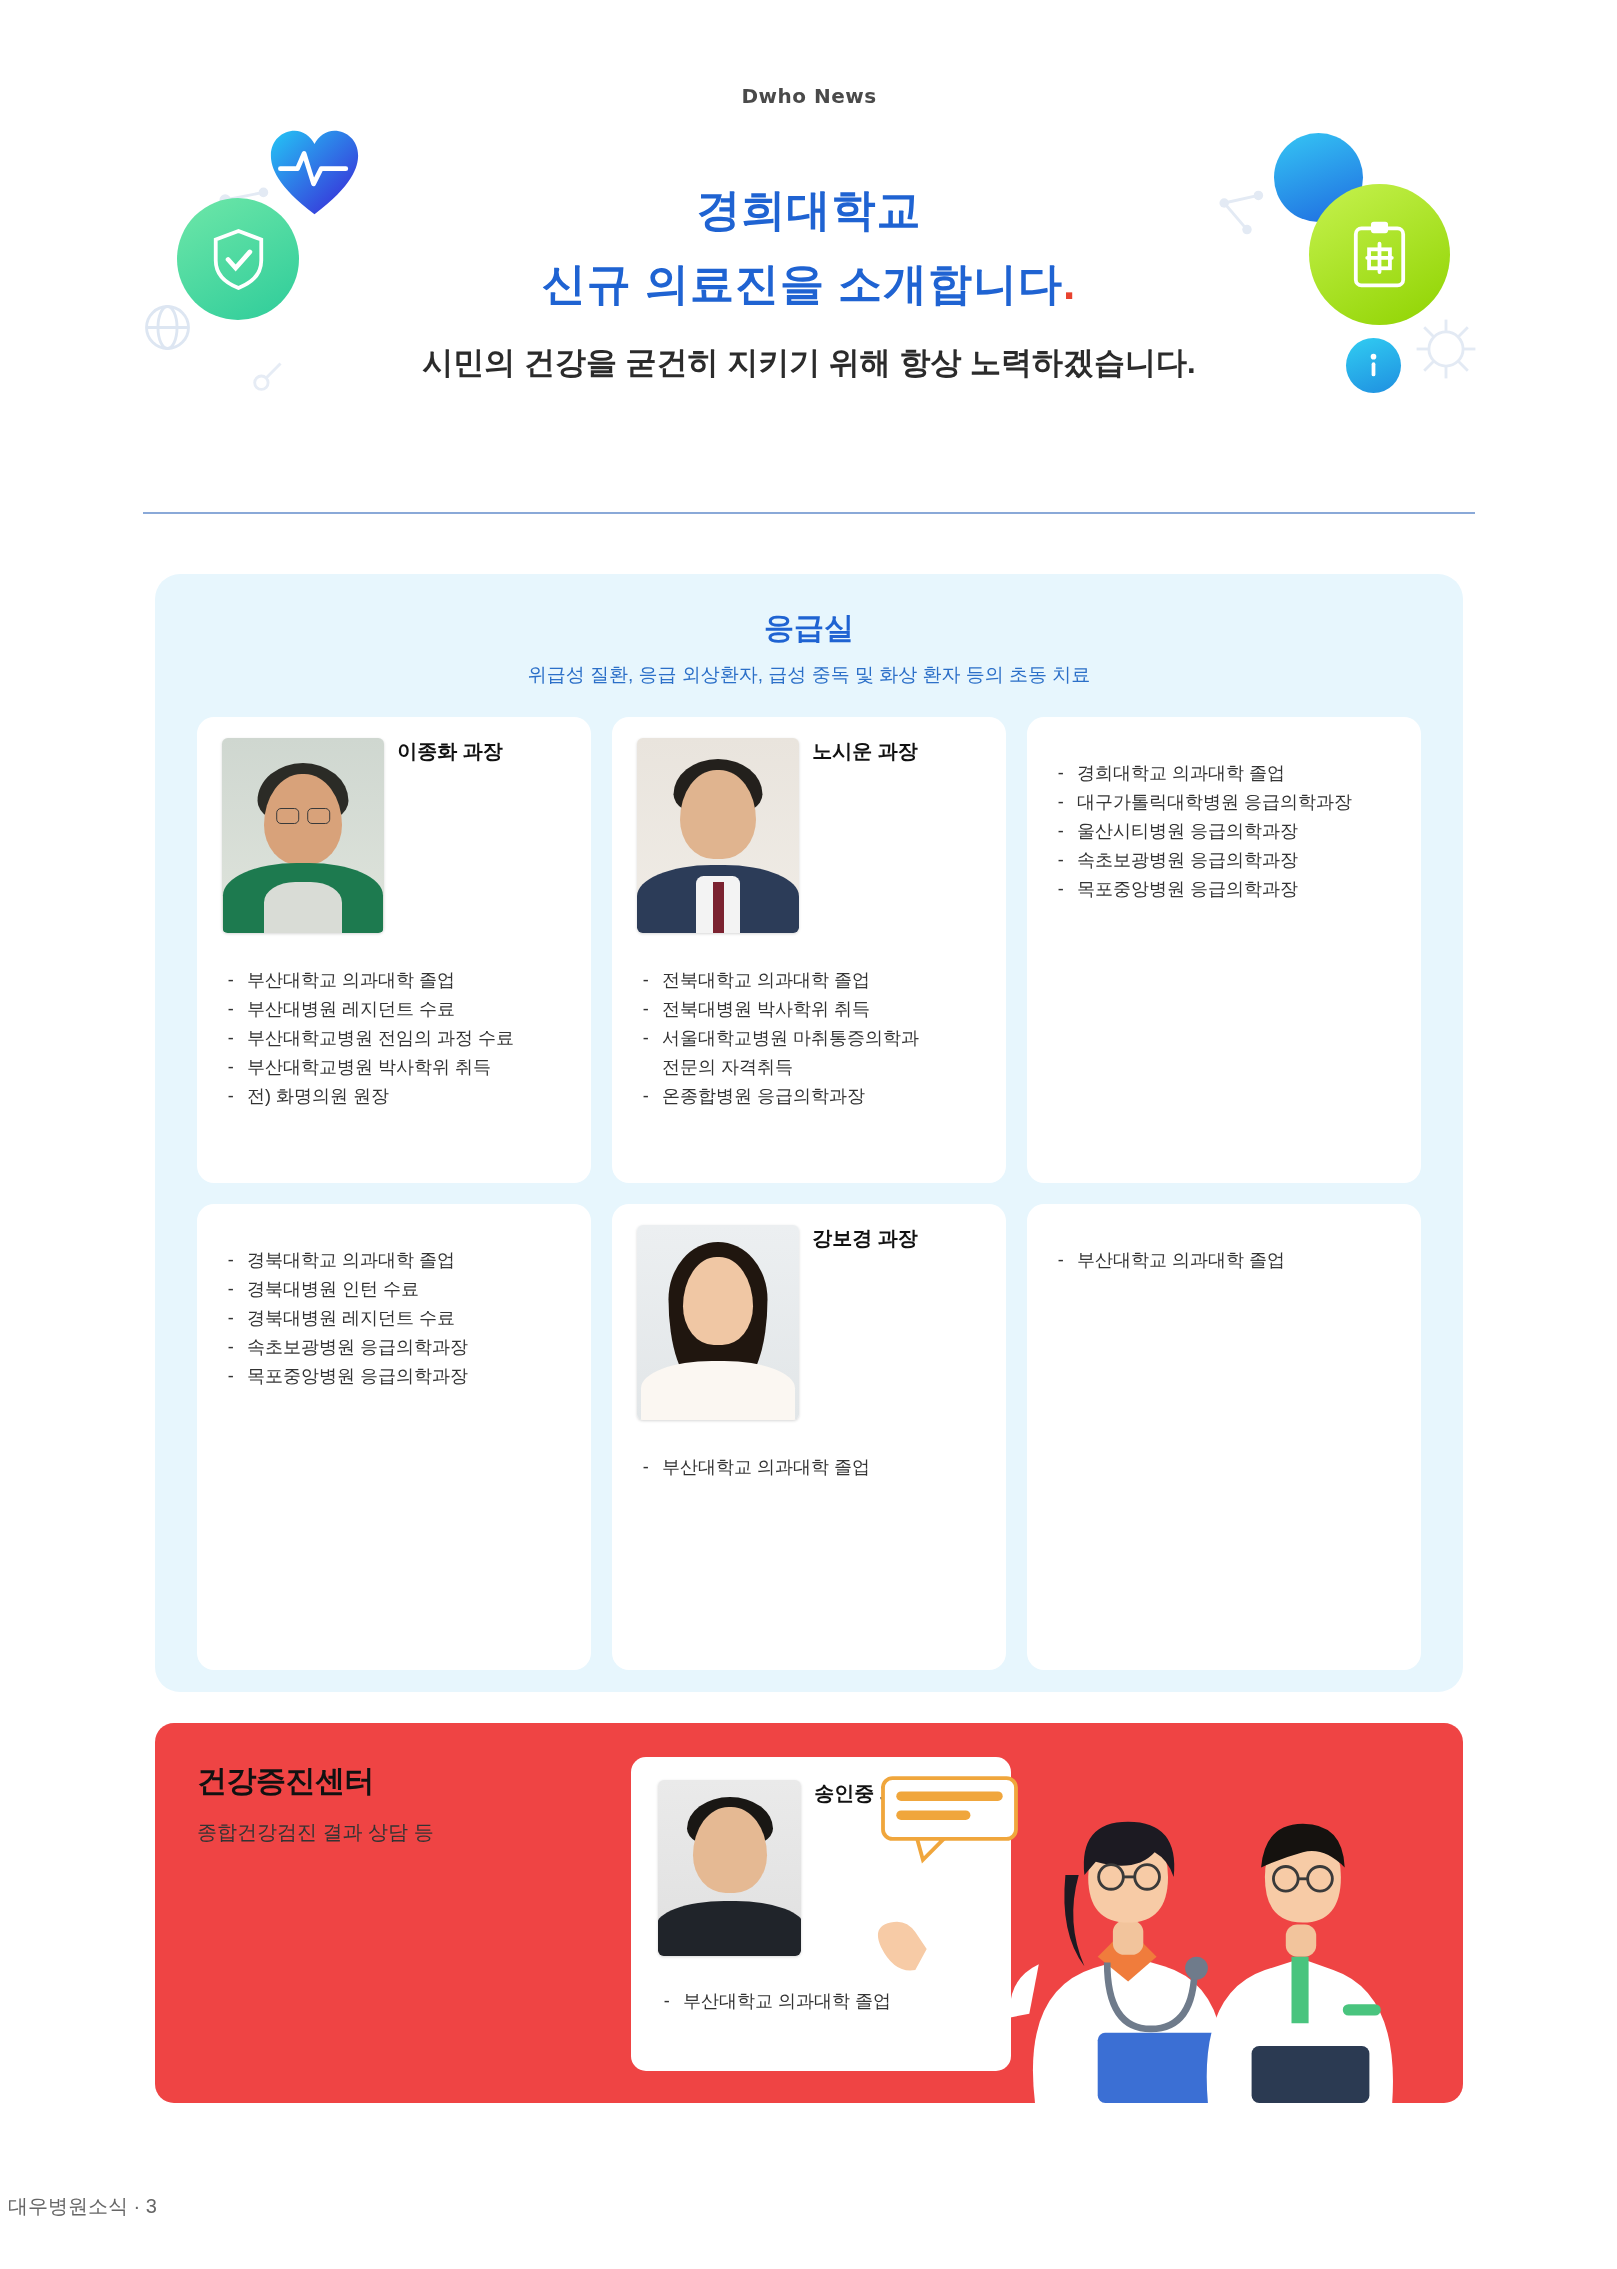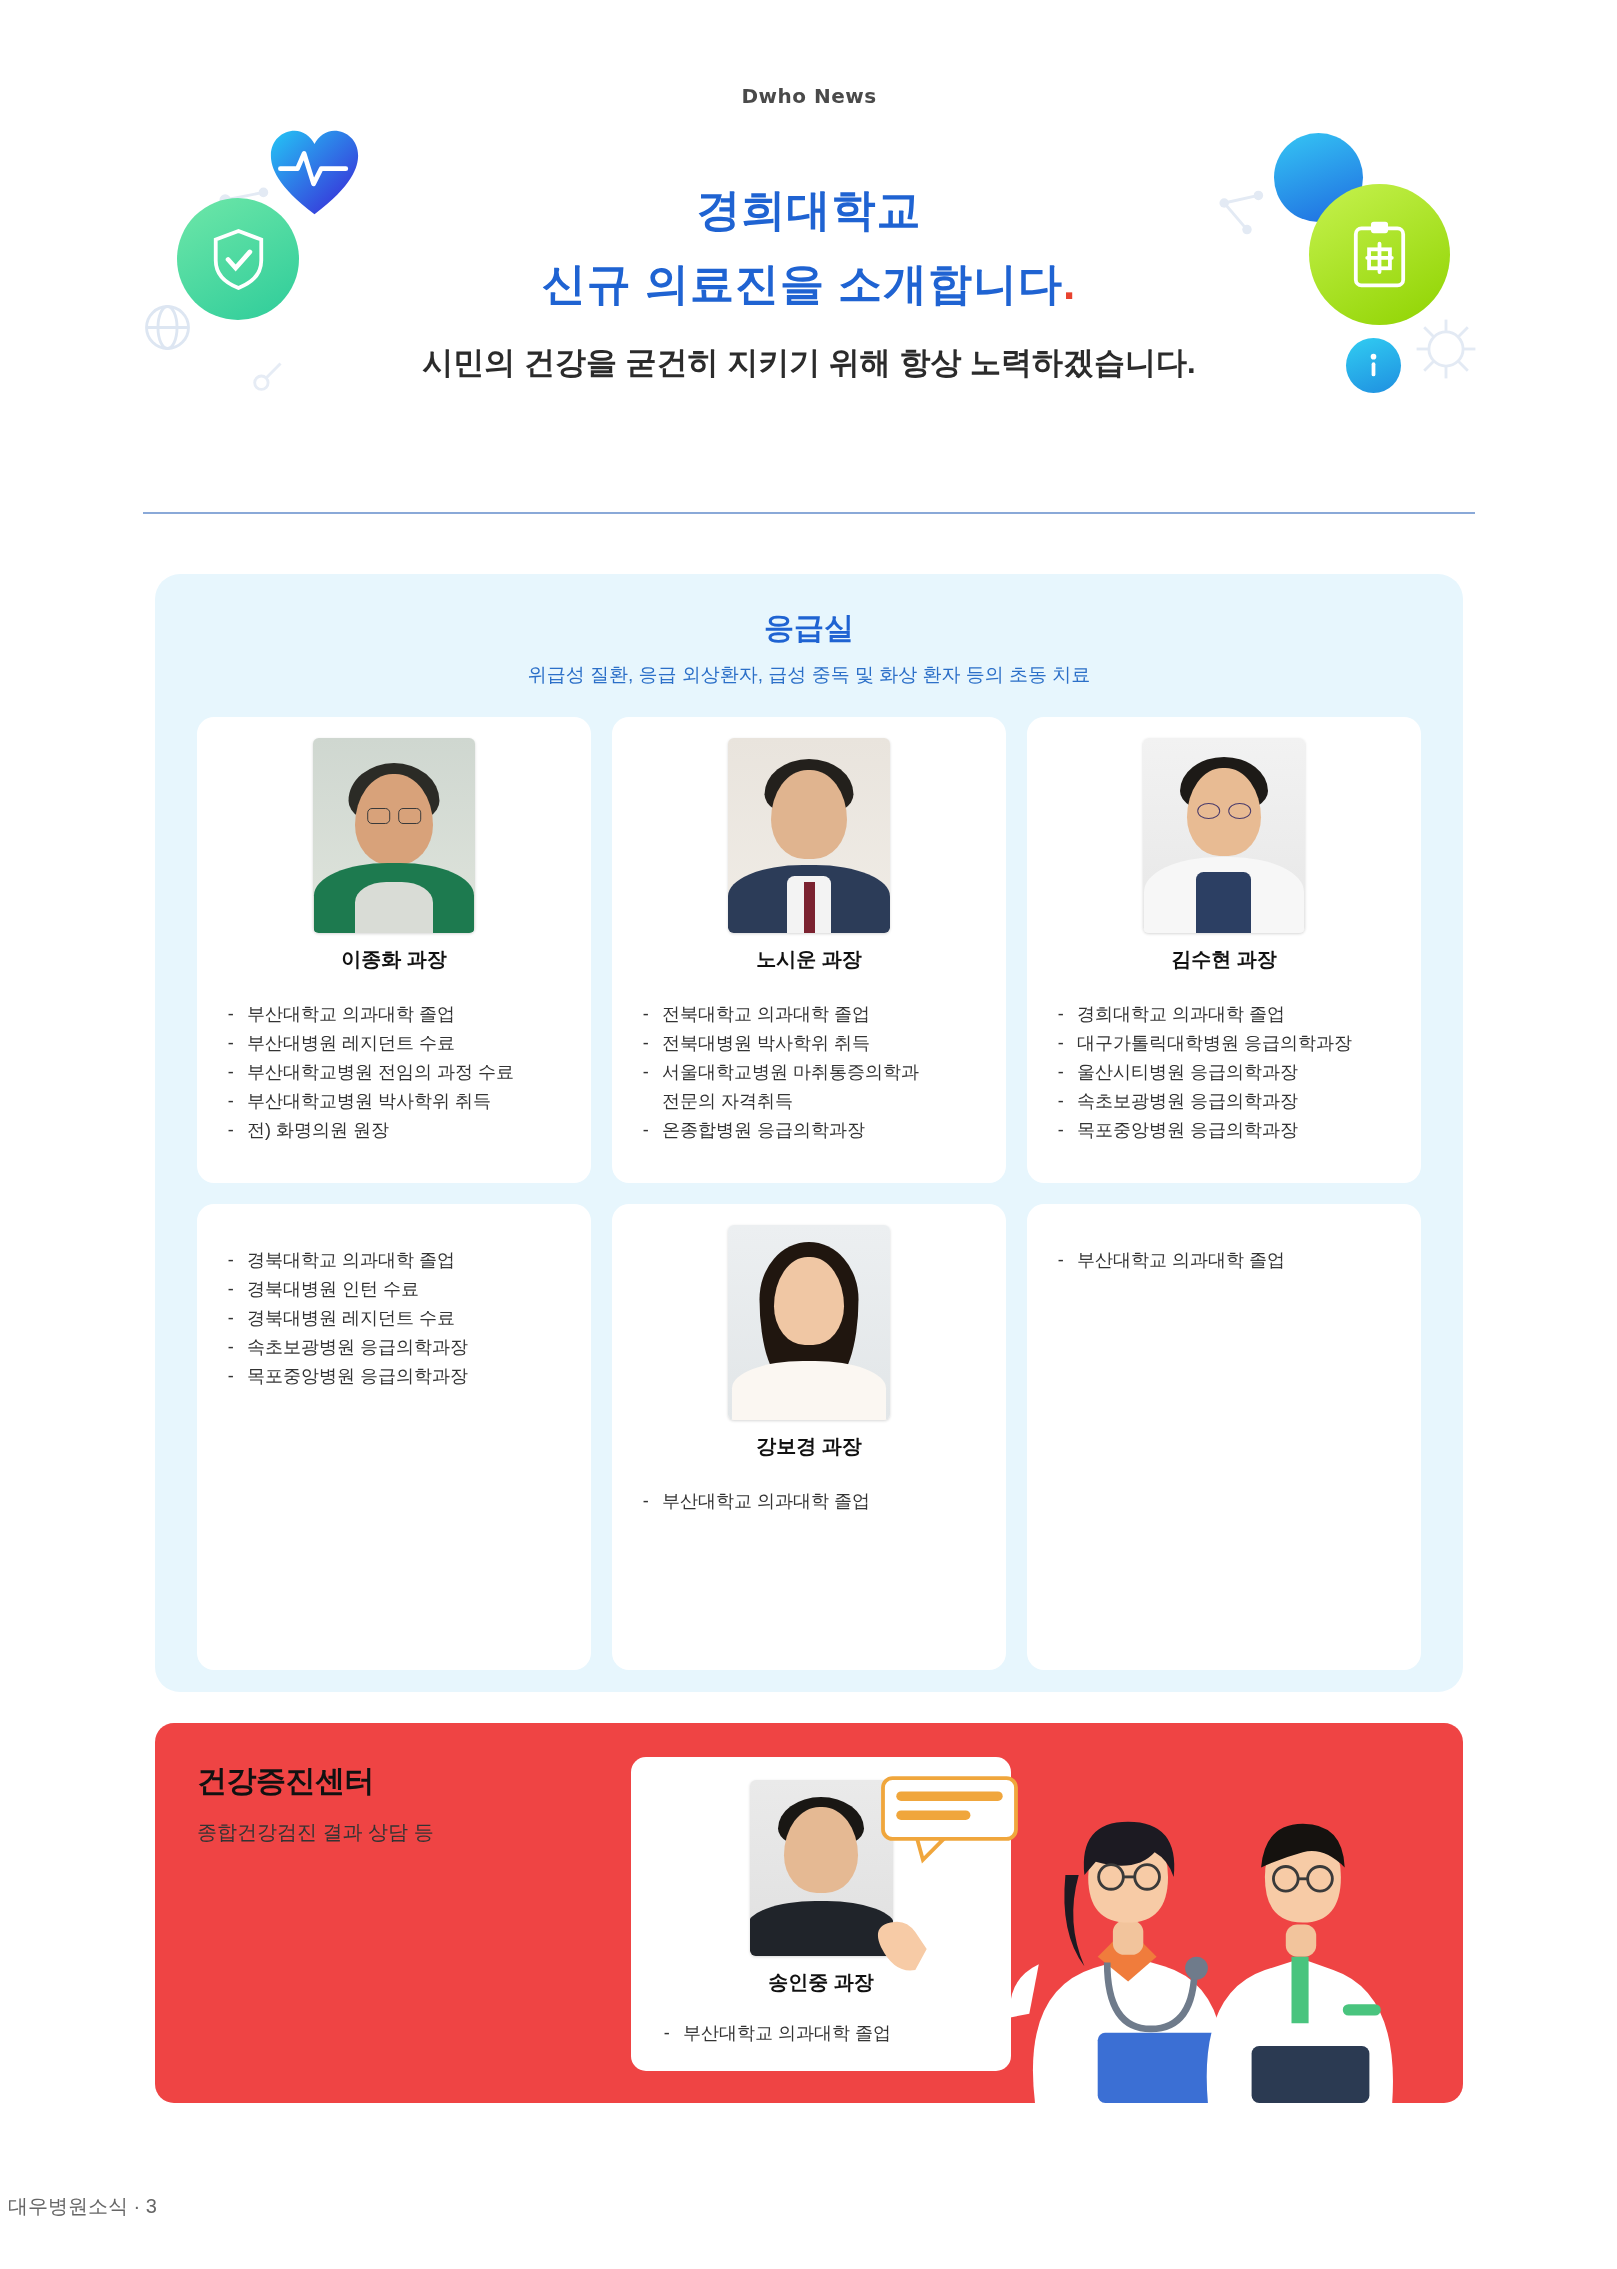--- a/index.html
+++ b/index.html
@@ -137,24 +137,23 @@
   }
   .doc-card {
     background: #ffffff;
     border-radius: 17px;
     padding: 21px 25px 25px 25px;
     min-height: 466px;
     position: relative;
   }
   .doc-top {
     display: flex;
-    align-items: center;
+    align-items: flex-start;
     gap: 13.3px;
     min-height: 207px;
-    flex-direction: column;
   }
   .photo {
     width: 162px;
     height: 195px;
     border-radius: 5.7px;
     overflow: hidden;
     flex: 0 0 auto;
     position: relative;
     box-shadow: 0 1px 2.9px rgba(0,0,0,.16);
   }
@@ -405,36 +404,20 @@
       <ul class="bullets">
         <li>전북대학교 의과대학 졸업</li>
         <li>전북대병원 박사학위 취득</li>
         <li>서울대학교병원 마취통증의학과</li>
         <li class="cont">전문의 자격취득</li>
         <li>온종합병원 응급의학과장</li>
       </ul>
     </div>
 
     <div class="doc-card">
-      <div class="doc-top">
-        <div class="photo">
-          <div class="pf">
-            <div class="bg" style="background:linear-gradient(#f2f2f2,#e7e7e7)"></div>
-            <div class="hair" style="width:88px;height:55px;top:19px;background:#1d1a17"></div>
-            <div class="head" style="width:74px;height:88px;top:30px;background:#e8bb93"></div>
-            <div class="glasses" style="top:65px">
-                <i style="border-color:#4a3b6b;border-radius:50%"></i>
-                <i style="border-color:#4a3b6b;border-radius:50%"></i>
-              </div>
-            <div class="body" style="width:160px;height:76px;background:#f7f7f7"></div>
-            <div style="position:absolute;left:53px;bottom:0;width:55px;height:61px;background:#2c3f63;border-radius:7.6px 7.6px 0 0"></div>
-          </div>
-        </div>
-        <div class="doc-name">김수현 과장</div>
-      </div>
       <ul class="bullets">
         <li>경희대학교 의과대학 졸업</li>
         <li>대구가톨릭대학병원 응급의학과장</li>
         <li>울산시티병원 응급의학과장</li>
         <li>속초보광병원 응급의학과장</li>
         <li>목포중앙병원 응급의학과장</li>
       </ul>
     </div>
 
     <div class="doc-card">

